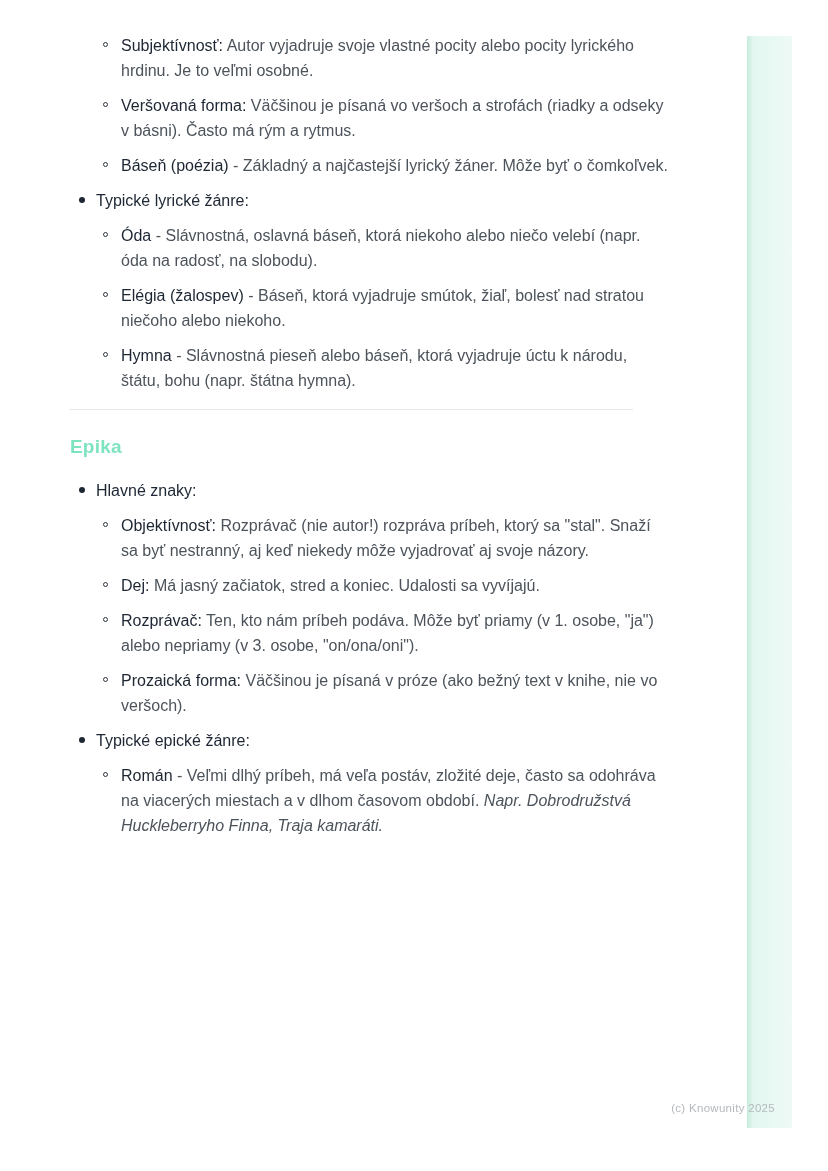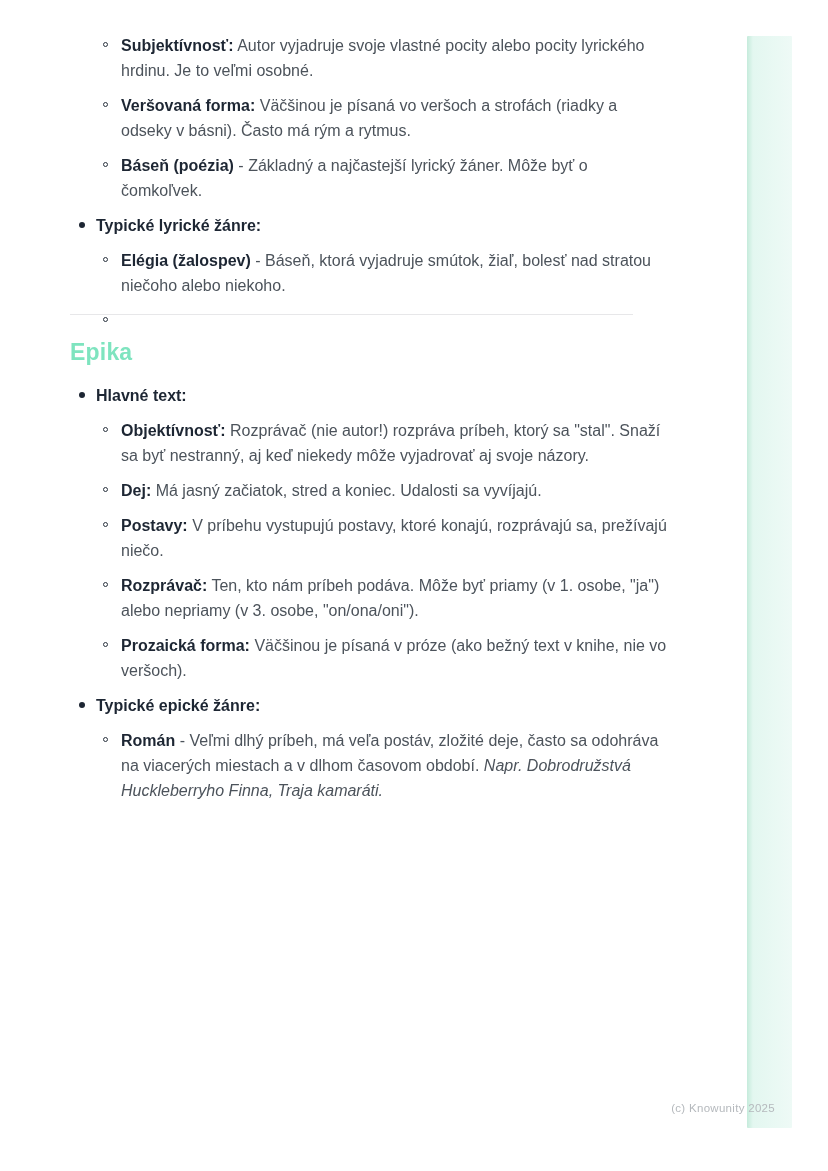--- a/index.html
+++ b/index.html
@@ -63,31 +63,31 @@
     background: var(--bold-color);
     border-radius: 50%;
   }
   .marker.ring {
     left: 33px; top: 8.5px;
     width: 5px; height: 5px;
     border: 1.6px solid #2b3440;
     border-radius: 50%;
     background: transparent;
   }
-  .seg-bold { font-weight: 700; color: var(--bold-color); }
+  .seg-bold { font-weight: 400; color: var(--bold-color); }
   .seg-normal { font-weight: 400; }
   .seg-italic { font-style: italic; font-weight: 400; }
   .divider {
     border: none;
     border-top: 1px solid var(--divider-color);
     width: 563px;
     margin: 16px 0 0 0;
   }
   .section-heading {
-    font-size: 23px;
+    font-size: 19px;
     line-height: 30px;
     font-weight: 700;
     color: var(--heading-color);
     margin: 22px 0 16px 0;
     letter-spacing: 0.2px;
   }
 </style>
 </head>
 <body>
 
@@ -95,33 +95,33 @@
 
 <div class="copyright">(c) Knowunity 2025</div>
 
 <main class="content">
   <section>
     <ul class="notes-list" id="list-lyrika">
         <li class="item lvl2"><span class="marker ring"></span><span class="txt"><span class="seg-bold">Subjektívnosť:</span><span class="seg-normal"> Autor vyjadruje svoje vlastné pocity alebo pocity lyrického hrdinu. Je to veľmi osobné.</span></span></li>
         <li class="item lvl2"><span class="marker ring"></span><span class="txt"><span class="seg-bold">Veršovaná forma:</span><span class="seg-normal"> Väčšinou je písaná vo veršoch a strofách (riadky a odseky v básni). Často má rým a rytmus.</span></span></li>
         <li class="item lvl2"><span class="marker ring"></span><span class="txt"><span class="seg-bold">Báseň (poézia)</span><span class="seg-normal"> - Základný a najčastejší lyrický žáner. Môže byť o čomkoľvek.</span></span></li>
         <li class="item lvl1"><span class="marker dot"></span><span class="txt"><span class="seg-bold">Typické lyrické žánre:</span></span></li>
+        <li class="item lvl2"><span class="marker ring"></span><span class="txt"><span class="seg-bold">Óda</span><span class="seg-normal"> - Slávnostná, oslavná báseň, ktorá niekoho alebo niečo velebí (napr. óda na radosť, na slobodu).</span></span></li>
         <li class="item lvl2"><span class="marker ring"></span><span class="txt"><span class="seg-bold">Elégia (žalospev)</span><span class="seg-normal"> - Báseň, ktorá vyjadruje smútok, žiaľ, bolesť nad stratou niečoho alebo niekoho.</span></span></li>
-        <li class="item lvl2"><span class="marker ring"></span></li>
+        <li class="item lvl2"><span class="marker ring"></span><span class="txt"><span class="seg-bold">Hymna</span><span class="seg-normal"> - Slávnostná pieseň alebo báseň, ktorá vyjadruje úctu k národu, štátu, bohu (napr. štátna hymna).</span></span></li>
       </ul>
   </section>
 
   <hr class="divider">
 
   <section>
     <h2 class="section-heading">Epika</h2>
     <ul class="notes-list" id="list-epika">
-        <li class="item lvl1"><span class="marker dot"></span><span class="txt"><span class="seg-bold">Hlavné text:</span></span></li>
+        <li class="item lvl1"><span class="marker dot"></span><span class="txt"><span class="seg-bold">Hlavné znaky:</span></span></li>
         <li class="item lvl2"><span class="marker ring"></span><span class="txt"><span class="seg-bold">Objektívnosť:</span><span class="seg-normal"> Rozprávač (nie autor!) rozpráva príbeh, ktorý sa "stal". Snaží sa byť nestranný, aj keď niekedy môže vyjadrovať aj svoje názory.</span></span></li>
         <li class="item lvl2"><span class="marker ring"></span><span class="txt"><span class="seg-bold">Dej:</span><span class="seg-normal"> Má jasný začiatok, stred a koniec. Udalosti sa vyvíjajú.</span></span></li>
-        <li class="item lvl2"><span class="marker ring"></span><span class="txt"><span class="seg-bold">Postavy:</span><span class="seg-normal"> V príbehu vystupujú postavy, ktoré konajú, rozprávajú sa, prežívajú niečo.</span></span></li>
         <li class="item lvl2"><span class="marker ring"></span><span class="txt"><span class="seg-bold">Rozprávač:</span><span class="seg-normal"> Ten, kto nám príbeh podáva. Môže byť priamy (v 1. osobe, "ja") alebo nepriamy (v 3. osobe, "on/ona/oni").</span></span></li>
         <li class="item lvl2"><span class="marker ring"></span><span class="txt"><span class="seg-bold">Prozaická forma:</span><span class="seg-normal"> Väčšinou je písaná v próze (ako bežný text v knihe, nie vo veršoch).</span></span></li>
         <li class="item lvl1"><span class="marker dot"></span><span class="txt"><span class="seg-bold">Typické epické žánre:</span></span></li>
         <li class="item lvl2"><span class="marker ring"></span><span class="txt"><span class="seg-bold">Román</span><span class="seg-normal"> - Veľmi dlhý príbeh, má veľa postáv, zložité deje, často sa odohráva na viacerých miestach a v dlhom časovom období. </span><span class="seg-italic">Napr. Dobrodružstvá Huckleberryho Finna, Traja kamaráti.</span></span></li>
       </ul>
   </section>
 </main>
 
 </body></html>

